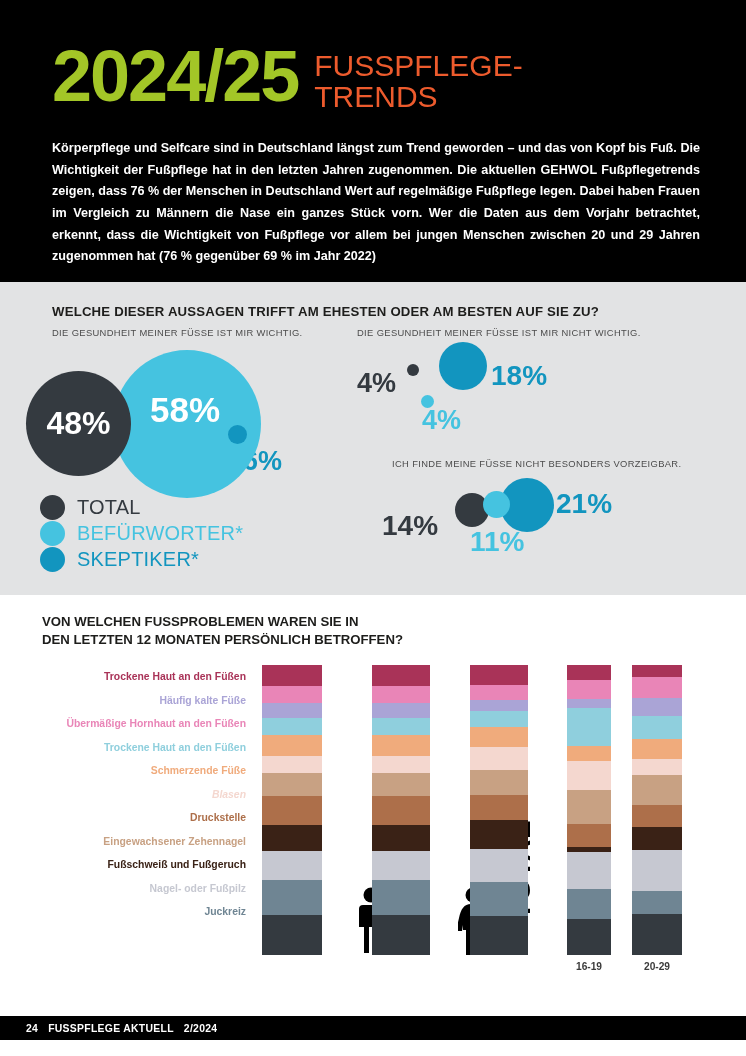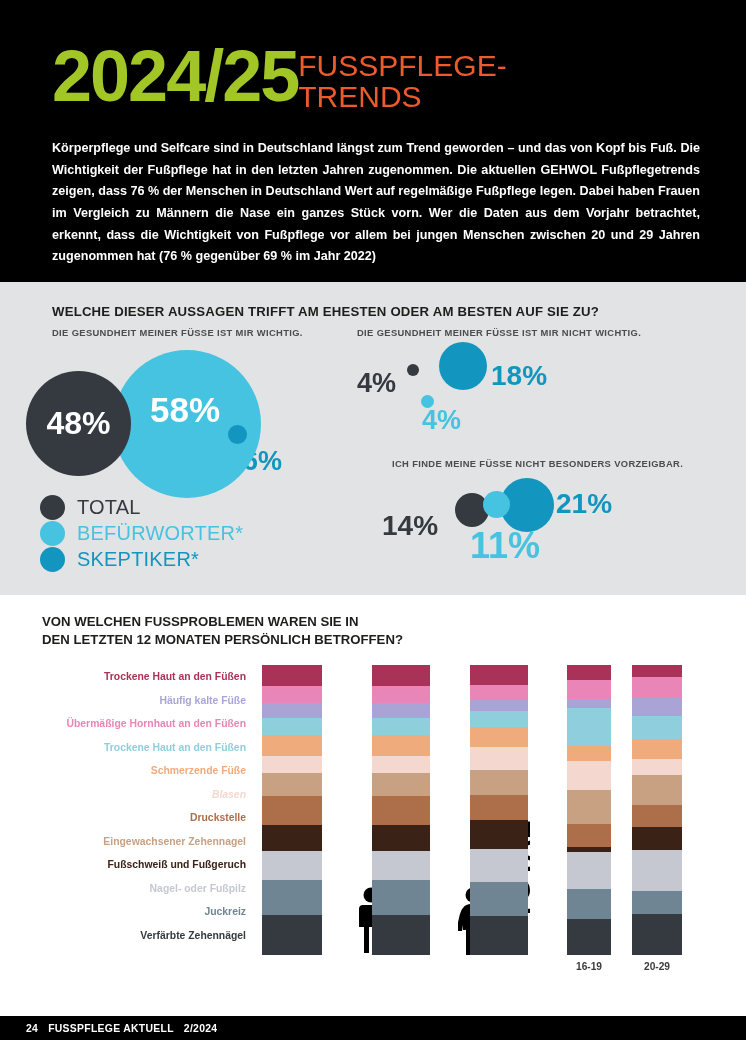--- a/index.html
+++ b/index.html
@@ -11,21 +11,21 @@
   }
   .page { position: relative; width: 746px; height: 1056px; }
 
   
   .hero {
     position: absolute; left: 0; top: 0; width: 746px; height: 282px;
     background: #000000;
   }
   .hero-titles {
     position: absolute; left: 52px; top: 44px; width: 660px;
-    display: flex; align-items: flex-start; 
+    display: flex; align-items: flex-start; gap: 16px;
   }
   .hero-year {
     font-size: 72px; font-weight: 700; letter-spacing: -2px;
     color: #a3c627; line-height: 0.9;
     font-family: "Liberation Sans", sans-serif;
   }
   .hero-kicker {
     font-size: 30px; font-weight: 400; color: #ed5b2d;
     line-height: 1.02; letter-spacing: 0px; padding-top: 7px;
   }
@@ -38,21 +38,21 @@
   
   .grayband {
     position: absolute; left: 0; top: 282px; width: 746px; height: 313px;
     background: #e2e3e4;
   }
   .q1-title {
     position: absolute; left: 52px; top: 22px;
     font-size: 13.2px; font-weight: 700; color: #1d1d1b; letter-spacing: 0.2px;
   }
   .sub-label {
-    position: absolute; font-size: 9.4px; font-weight: 700;
+    position: absolute; font-size: 9.4px; font-weight: 400;
     color: #4c4c4c; letter-spacing: 0.35px;
   }
   .sub-a { left: 52px; top: 45px; }
   .sub-b { left: 357px; top: 45px; }
   .sub-c { left: 392px; top: 176px; }
 
   .bubble {
     position: absolute; border-radius: 50%;
     display: flex; align-items: center; justify-content: center;
   }
@@ -145,21 +145,21 @@
 
       <div class="bubble" style="left:439px; top:60px; width:48px; height:48px; background:#1295bf;"></div>
       <div class="bubble-label" style="left:491px; top:80px; font-size:28px; color:#1295bf;">18%</div>
     </div>
 
     <div>
       <div class="bubble" style="left:455px; top:211px; width:34px; height:34px; background:#343a40; z-index:2;"></div>
       <div class="bubble-label" style="left:382px; top:230px; font-size:28px; color:#343a40;">14%</div>
 
       <div class="bubble" style="left:483px; top:209px; width:27px; height:27px; background:#45c3e0; z-index:3;"></div>
-      <div class="bubble-label" style="left:470px; top:246px; font-size:36px; color:#45c3e0;">11%</div>
+      <div class="bubble-label" style="left:470px; top:246px; font-size:28px; color:#45c3e0;">11%</div>
 
       <div class="bubble" style="left:500px; top:196px; width:54px; height:54px; background:#1295bf; z-index:1;"></div>
       <div class="bubble-label" style="left:556px; top:208px; font-size:28px; color:#1295bf;">21%</div>
     </div>
 
     <div class="legend">
       <div class="legend-row">
         <span class="legend-dot" style="background:#343a40;"></span>
         <span class="legend-text" style="color:#343a40;">TOTAL</span>
       </div>
@@ -185,21 +185,20 @@
         <div class="cat-label" style="color: rgb(170, 164, 214);">Häufig kalte Füße</div>
         <div class="cat-label" style="color: rgb(233, 133, 183);">Übermäßige Hornhaut an den Füßen</div>
         <div class="cat-label" style="color: rgb(143, 207, 221);">Trockene Haut an den Füßen</div>
         <div class="cat-label" style="color: rgb(240, 171, 124);">Schmerzende Füße</div>
         <div class="cat-label" style="color: rgb(244, 215, 207); font-style: italic;">Blasen</div>
         <div class="cat-label" style="color: rgb(173, 111, 74);">Druckstelle</div>
         <div class="cat-label" style="color: rgb(200, 161, 131);">Eingewachsener Zehennagel</div>
         <div class="cat-label" style="color: rgb(58, 34, 22);">Fußschweiß und Fußgeruch</div>
         <div class="cat-label" style="color: rgb(198, 200, 209);">Nagel- oder Fußpilz</div>
         <div class="cat-label" style="color: rgb(111, 133, 147);">Juckreiz</div>
-        <div class="cat-label" style="color: rgb(52, 58, 64);">Verfärbte Zehennägel</div>
       </div>
 
     <div class="bars-area" id="bars-area">
       <div class="total-vert">TOTAL</div>
 
       <svg class="person" style="left:96px; top:222px;" width="34" height="68" viewBox="0 0 34 68">
         <circle cx="13" cy="8" r="7.5" fill="#000"></circle>
         <path d="M5 18 h16 a4 4 0 0 1 4 4 v18 h-5 v26 h-5 v-26 h-4 v26 h-5 v-26 h-5 v-18 a4 4 0 0 1 4 -4 z" fill="#000"></path>
       </svg>
 

